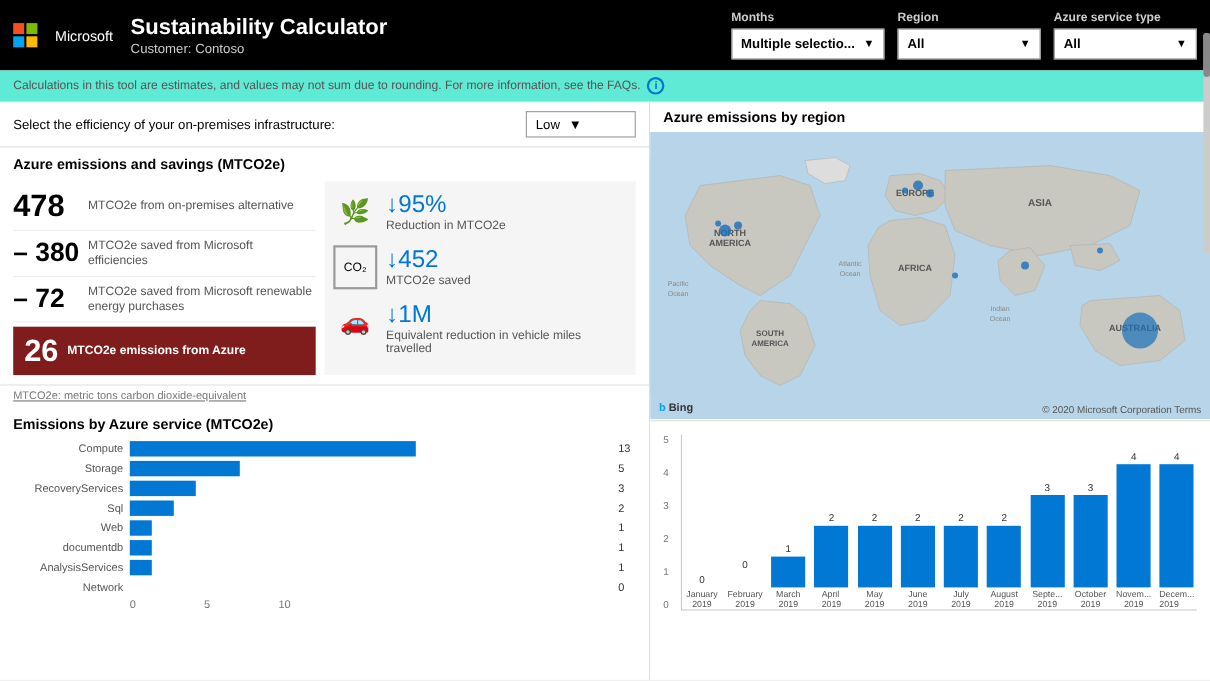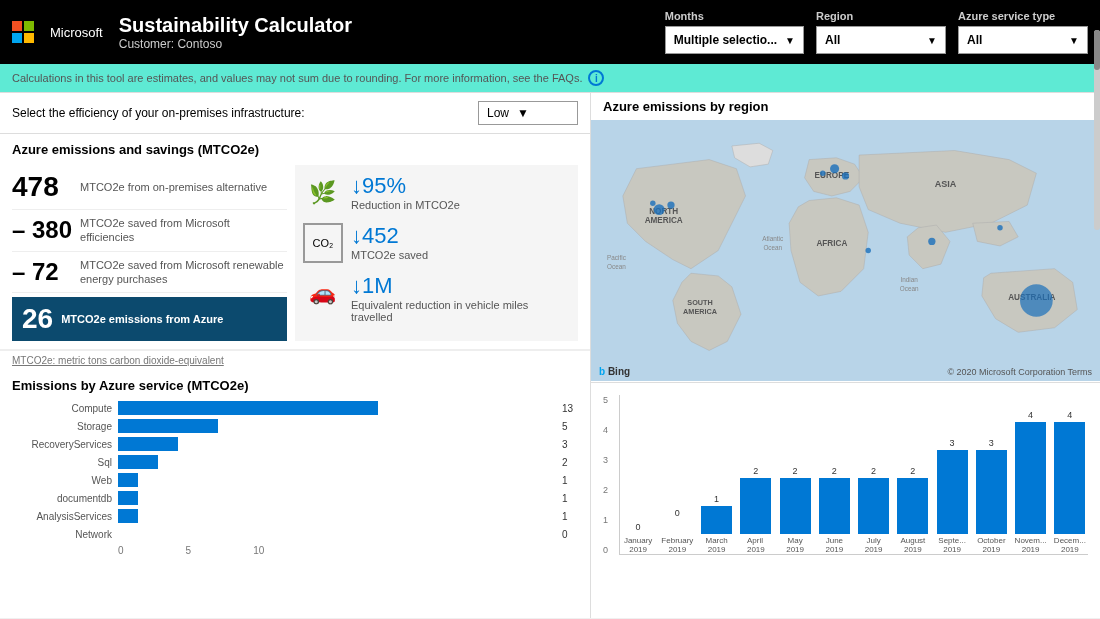--- a/index.html
+++ b/index.html
@@ -42,21 +42,21 @@
     .emissions-section { padding: 8px 12px; border-bottom: 1px solid #eee; }
     .emissions-title { font-size: 13px; font-weight: 600; margin-bottom: 8px; }
 
     .metrics-grid { display: grid; grid-template-columns: 1fr 1fr; gap: 0; }
     .metrics-left { padding-right: 8px; }
     .metric-row { display: flex; align-items: center; gap: 8px; padding: 6px 0; border-bottom: 1px solid #eee; }
     .metric-row:last-child { border-bottom: none; }
     .metric-number { font-size: 28px; font-weight: 700; min-width: 60px; color: #000; }
     .metric-number.minus { font-size: 24px; }
     .metric-desc { font-size: 11px; color: #555; line-height: 1.3; }
-    .metric-highlight { background: #0c4a6e; color: #fff; padding: 6px 10px; display: flex; align-items: center; gap: 8px; margin-top: 4px; }
+    .metric-highlight { background: #7f1d1d; color: #fff; padding: 6px 10px; display: flex; align-items: center; gap: 8px; margin-top: 4px; }
     .metric-highlight .number { font-size: 28px; font-weight: 700; }
     .metric-highlight .label { font-size: 11px; color: #cce4ff; line-height: 1.3; font-weight: 600; color: #fff; }
 
     .metrics-right { background: #f5f5f5; padding: 8px; display: flex; flex-direction: column; gap: 10px; }
     .right-metric { display: flex; align-items: flex-start; gap: 8px; }
     .right-icon { width: 40px; height: 40px; display: flex; align-items: center; justify-content: center; font-size: 22px; flex-shrink: 0; }
     .right-value { display: flex; flex-direction: column; }
     .right-value .big { font-size: 22px; font-weight: 400; color: #0078d4; }
     .right-value .sub { font-size: 11px; color: #555; }
     .mtco2-note { font-size: 10px; color: #777; padding: 4px 12px; border-top: 1px solid #eee; text-decoration: underline; }
@@ -406,21 +406,21 @@
               <div style="font-size: 8px; color: rgb(85, 85, 85); text-align: center; margin-top: 2px; white-space: nowrap;">October<br>2019</div>
             </div>
             <div style="display: flex; flex-direction: column; align-items: center; flex: 1 1 0%; position: relative; height: 160px; justify-content: flex-end;">
               <div style="font-size: 9px; color: rgb(51, 51, 51); margin-bottom: 2px;">4</div>
               <div style="background: rgb(0, 120, 212); width: 85%; height: 112px;"></div>
               <div style="font-size: 8px; color: rgb(85, 85, 85); text-align: center; margin-top: 2px; white-space: nowrap;">Novem...<br>2019</div>
             </div>
             <div style="display: flex; flex-direction: column; align-items: center; flex: 1 1 0%; position: relative; height: 160px; justify-content: flex-end;">
               <div style="font-size: 9px; color: rgb(51, 51, 51); margin-bottom: 2px;">4</div>
               <div style="background: rgb(0, 120, 212); width: 85%; height: 112px;"></div>
-              <div style="font-size: 8px; color: rgb(85, 85, 85); text-align: center; margin-top: 2px; white-space: nowrap;">Decem...<br>2019</div>
+              <div style="font-size: 8px; color: rgb(85, 85, 85); margin-top: 2px; white-space: nowrap;">Decem...<br>2019</div>
             </div>
           </div>
 
       </div>
     </div>
 
   </div>
 
   <div class="scrollbar-stub">
     <div class="scrollbar-thumb"></div>

